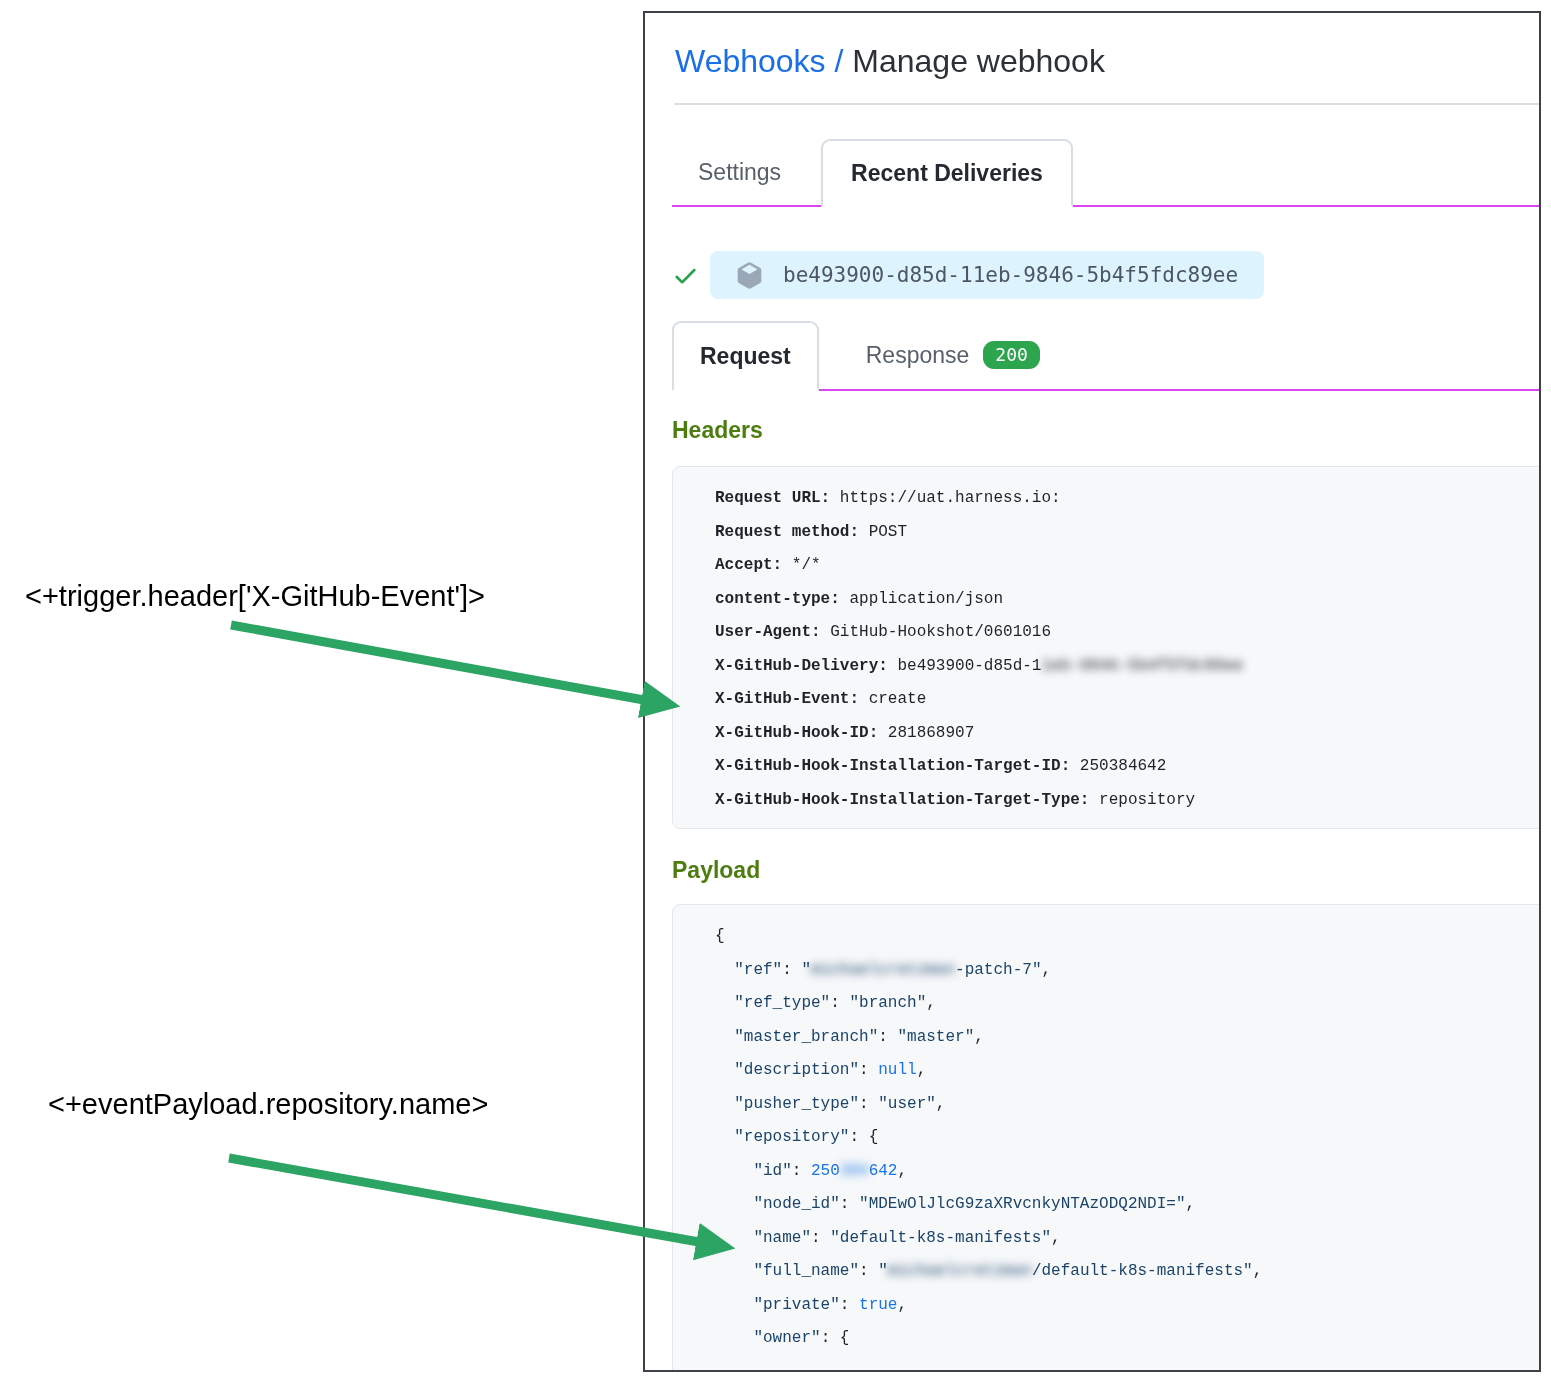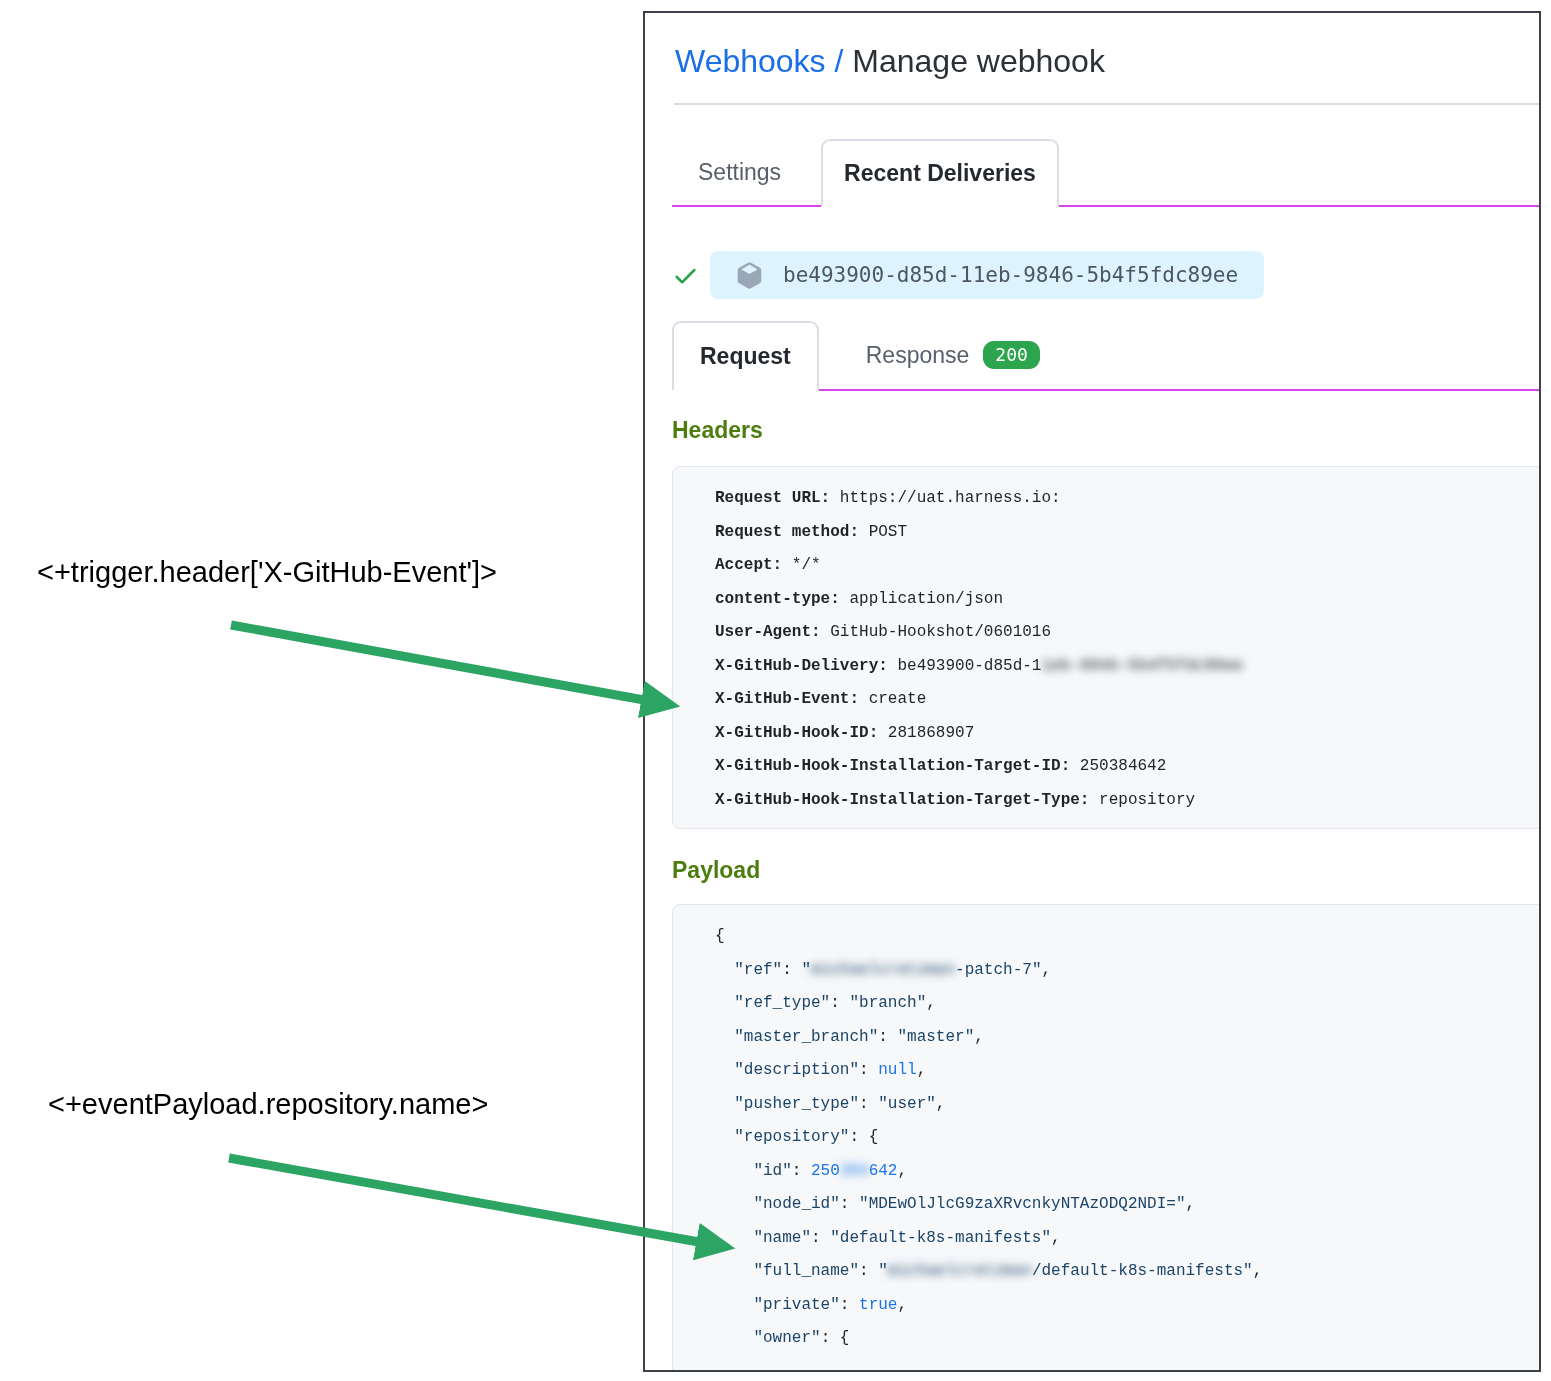--- a/index.html
+++ b/index.html
@@ -2,42 +2,42 @@
 <html style="--arrow: #2ca463;"><head>
 <meta charset="utf-8">
 <style>
   :root { --arrow:#2ca463; }
   * { margin:0; padding:0; box-sizing:border-box; }
   html,body { width:1551px; height:1381px; background:#fff; font-family:"Liberation Sans", sans-serif; overflow:hidden; }
   body { position:relative; }
 
   
   .ann { position:absolute; color:#000; font-size:29px; letter-spacing:0; white-space:nowrap; }
-  #ann1 { left:25px; top:556px;margin-left:12px; }
+  #ann1 { left:25px; top:580px; }
   #ann2 { left:48px; top:1088px; }
   #arrows { position:absolute; left:0; top:0; z-index:10; pointer-events:none; }
   #arrows line { stroke:var(--arrow); stroke-width:9; }
   #ah path { fill:var(--arrow); }
 
   
   .panel { position:absolute; left:643px; top:11px; width:898px; height:1361px;
            background:#fff; border:2px solid #3c4247; overflow:hidden; }
   .panel-inner { padding:0 0 0 27px; width:100%; height:100%; position:relative; }
 
   .crumb { margin:30px 0 8px 3px; font-size:32px; color:#2b3137; }
   .crumb a { color:#1a6fe6; text-decoration:none; }
   .crumb .sep { color:#1a6fe6; }
   .title-divider { height:2px; background:#d8dee4; margin:23px 0 0 2px; }
 
   .tabnav { display:flex; align-items:stretch; height:68px; border-bottom:2px solid #d946ef; margin-top:34px; }
   .tabnav2 { height:70px; margin-top:22px;gap:15px; }
   .tab { display:flex; align-items:center; font-size:23px; color:#57606a; padding:0 26px; cursor:pointer; }
   .tab.active { background:#fff; border:2px solid #d8dee4; border-bottom:2px solid #fff;
                 margin-bottom:-2px; border-radius:9px 9px 0 0; color:#24292f; font-weight:bold; }
-  .tab1-active { padding:0 21px; margin-left:14px; }
+  .tab1-active { padding:0 28px; margin-left:14px; }
   .status-badge { display:inline-block; margin-left:14px; background:#2da44e; color:#fff;
                   font-family:"DejaVu Sans Mono", monospace; font-size:18px; padding:3px 12px 4px; border-radius:11px; }
 
   .delivery-row { display:flex; align-items:center; margin-top:44px; gap:11px; }
   .check { width:27px; height:27px; flex:none; }
   .delivery-pill { display:flex; align-items:center; height:48px; background:#ddf4ff; border-radius:8px;
                    padding:0 26px; gap:20px; cursor:pointer; }
   .delivery-pill svg { width:27px; height:27px; }
   .delivery-id { font-family:"DejaVu Sans Mono", monospace; font-size:21px; color:#4d5762;text-align:center; }
 

